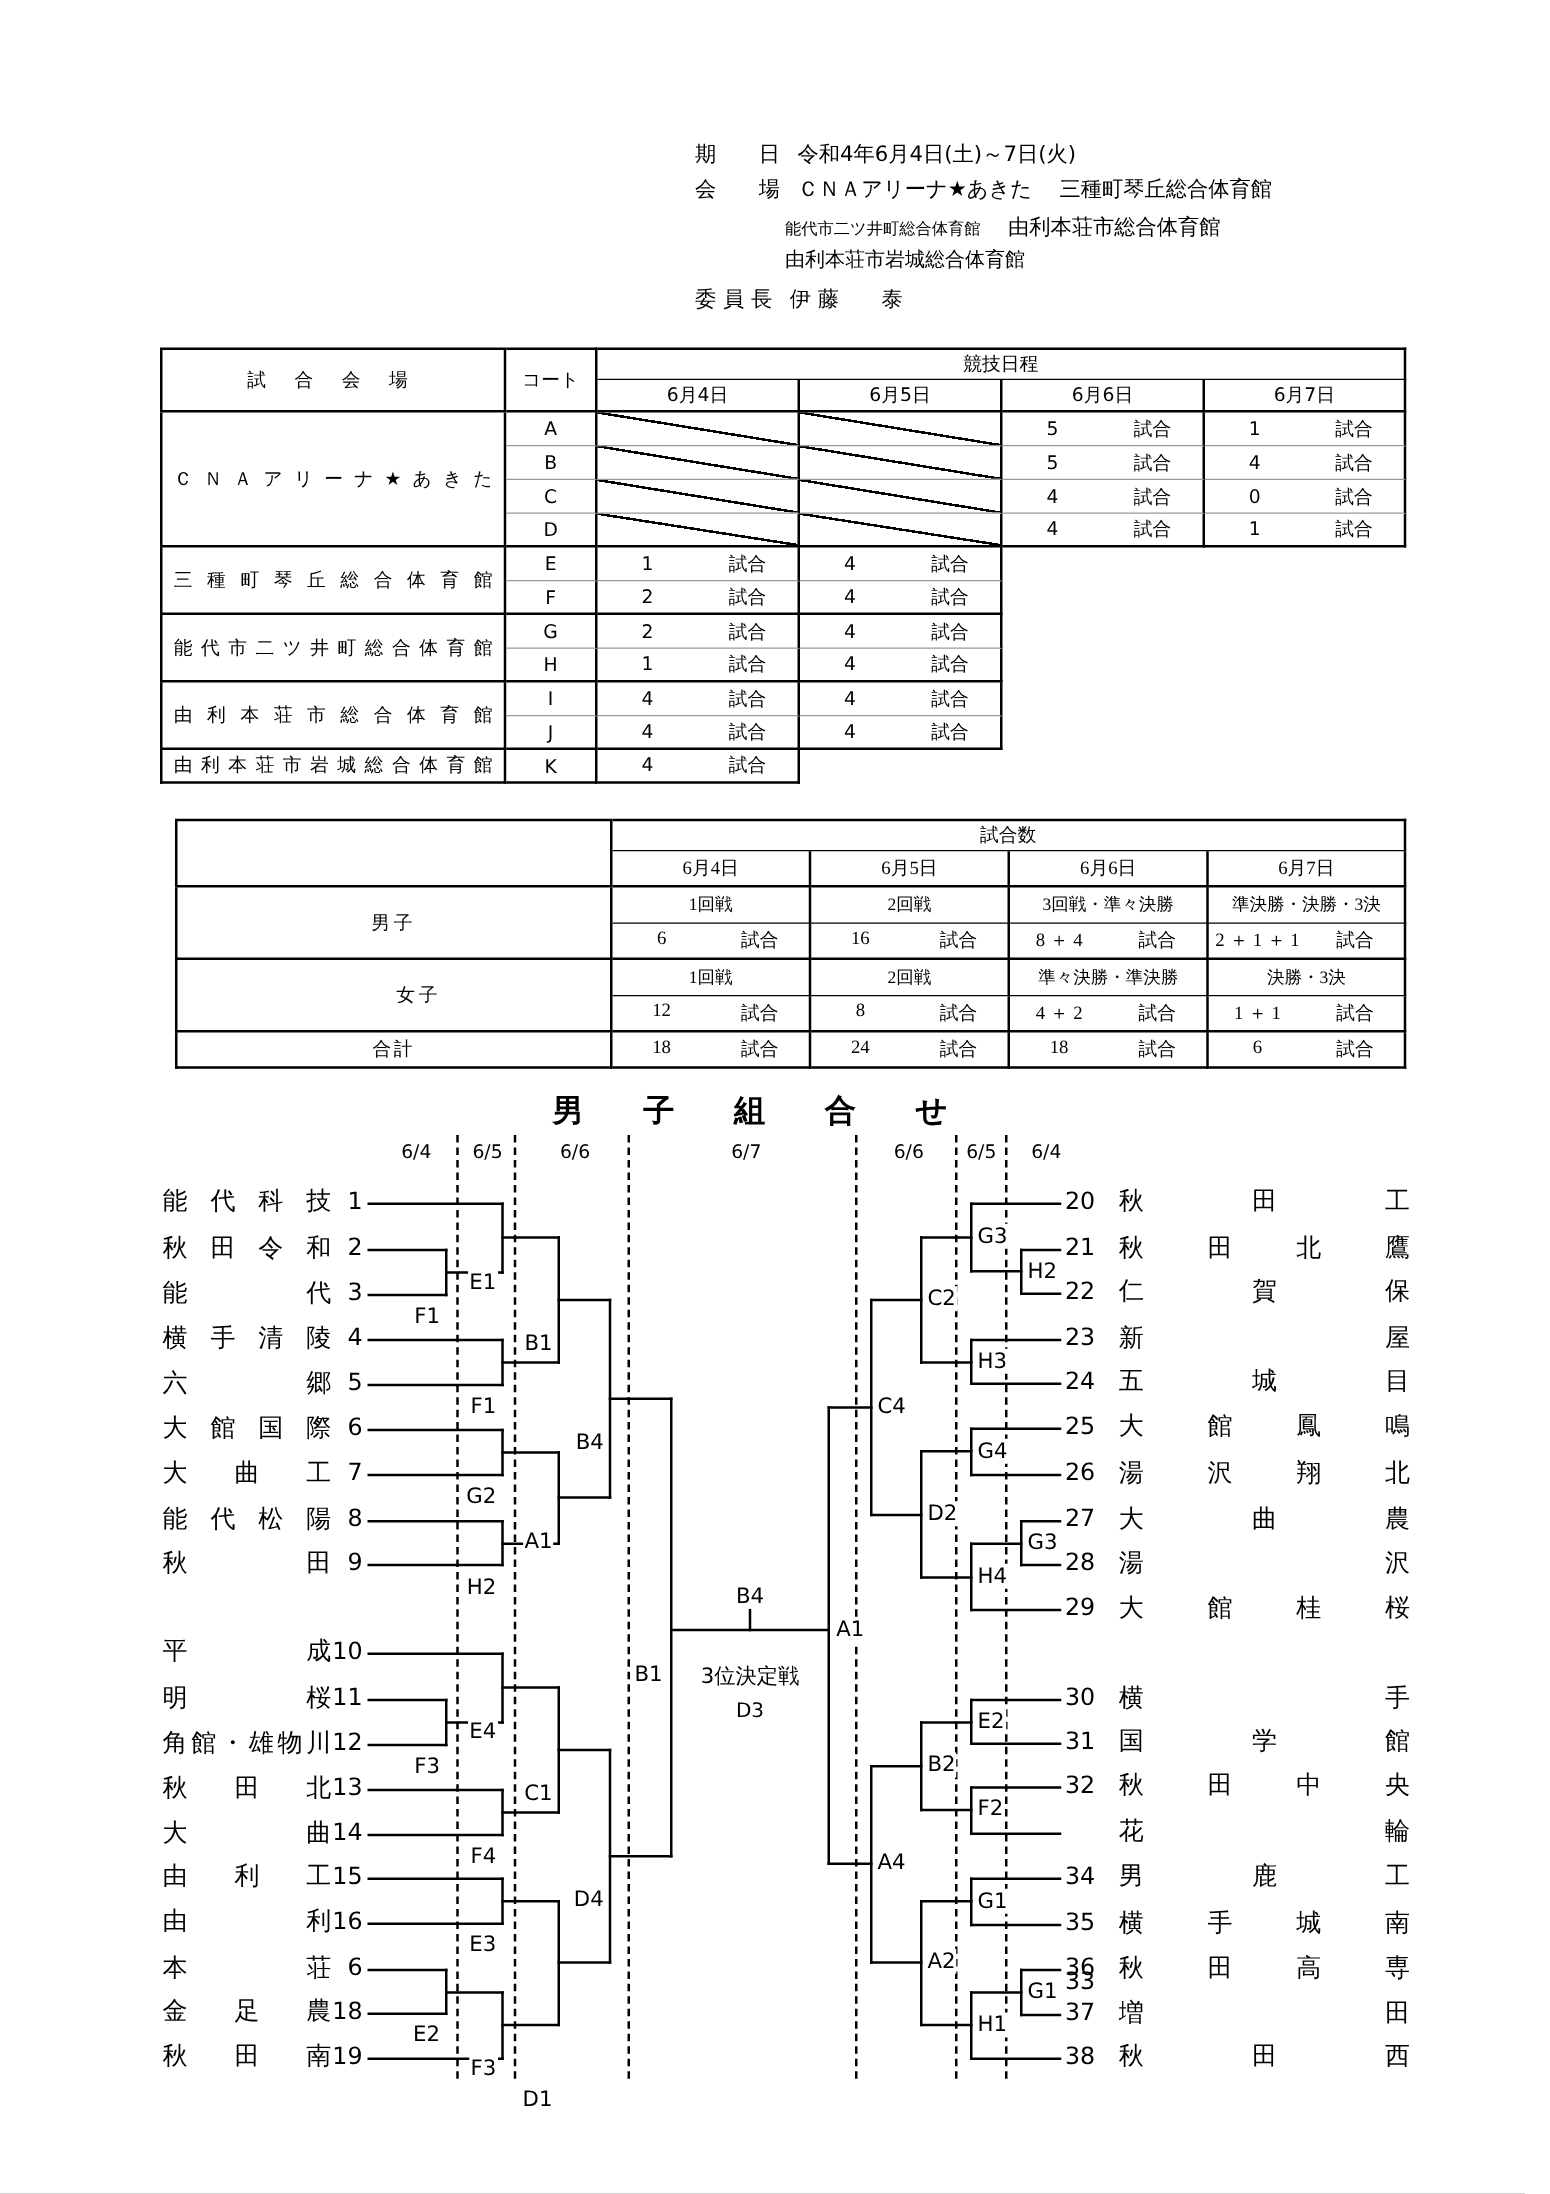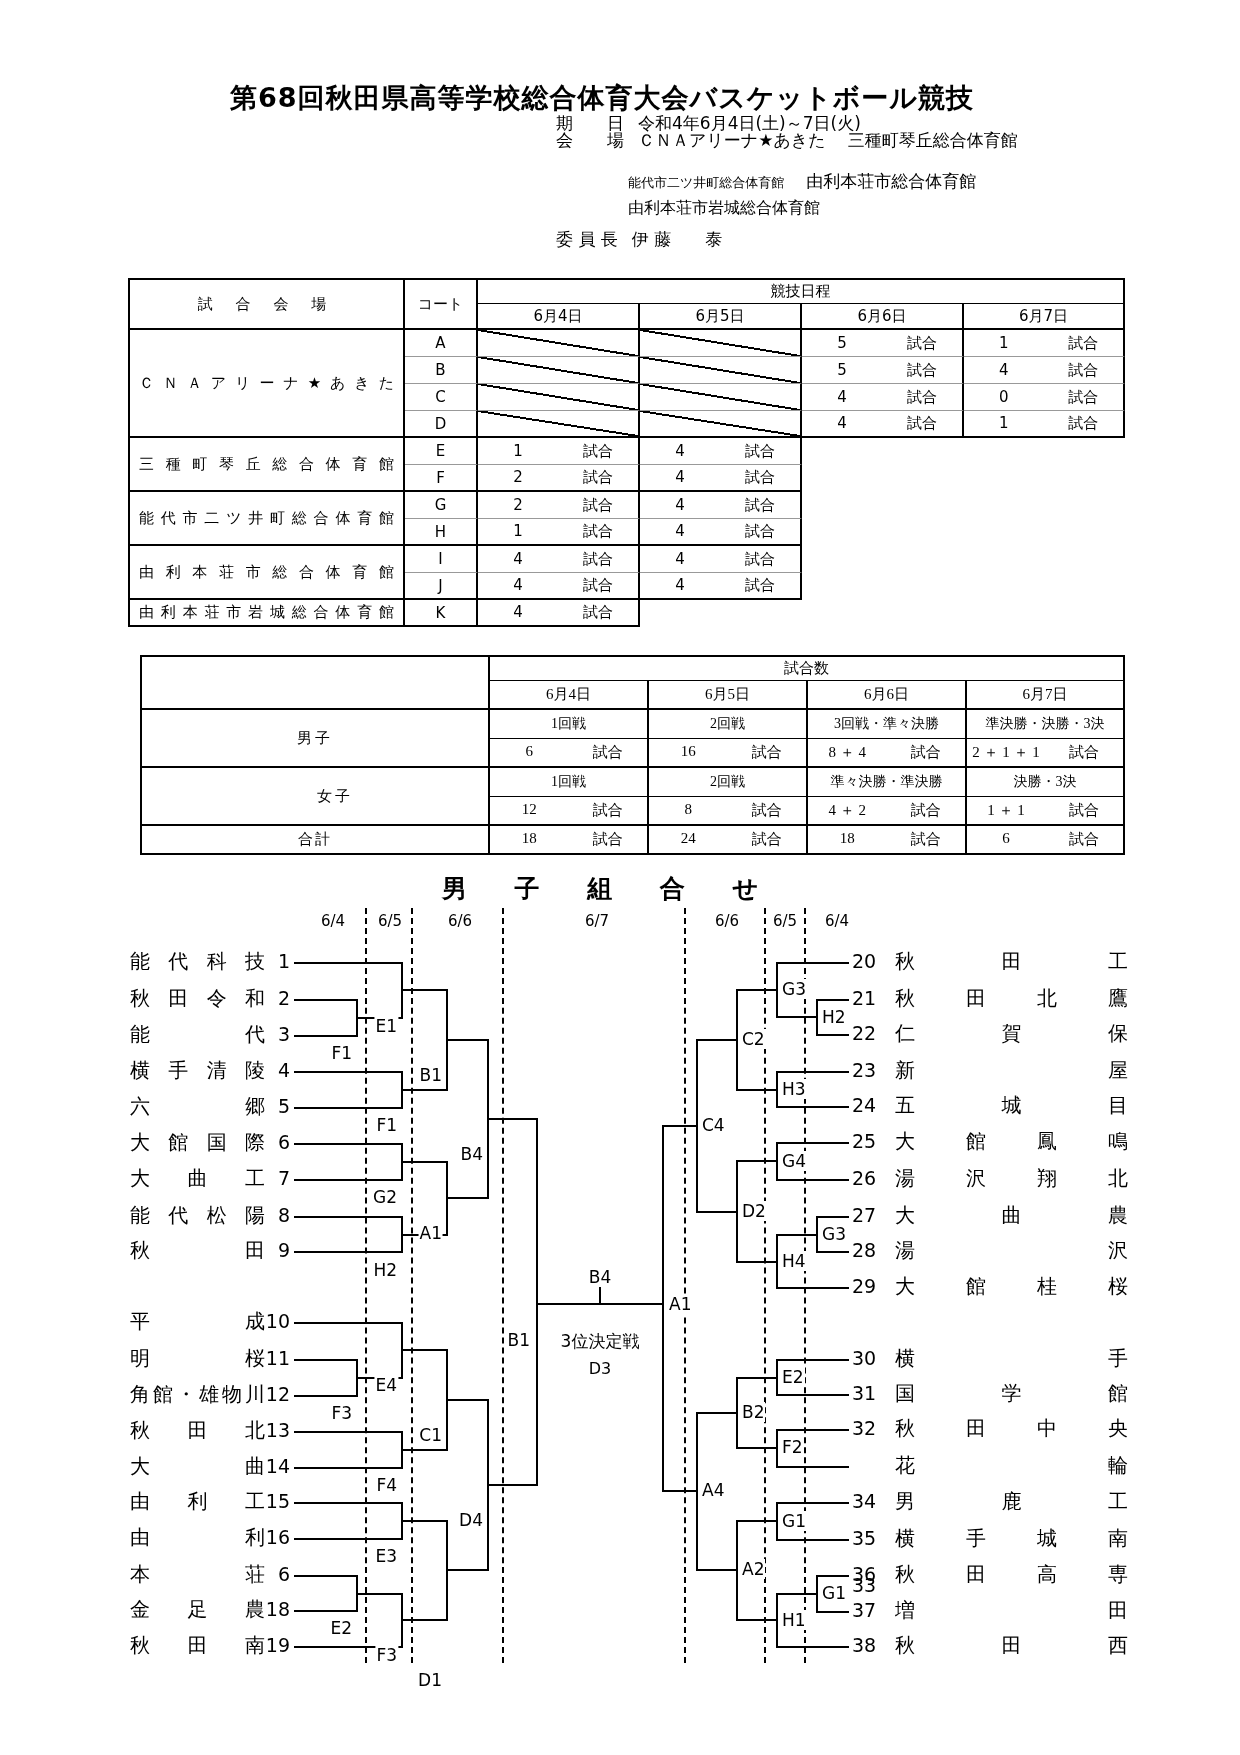--- a/index.html
+++ b/index.html
@@ -44,26 +44,25 @@
   .mlabel{font-size:17px;white-space:nowrap;background:#fff;padding:0 1px;}
   .mlabel.anchL{transform:translate(-100%,-50%);margin-top:36px;}
   .mlabel.anchR{transform:translateY(-50%);}
   .center-label{transform:translate(-50%,-50%);white-space:nowrap;background:#fff;}
 </style>
 </head>
 <body>
 
 <div id="page">
 
-  <div id="doc-title" class="abs">第68回秋田県高等学校総合体育大会バスケットボール競技</div>
 
   <div class="abs inforow" style="left:556px;top:112px;">
     <span class="ilabel">期　　日</span><span class="ival">令和4年6月4日(土)～7日(火)</span>
   </div>
-  <div class="abs inforow" style="left:556px;top:129px;">
+  <div class="abs inforow" style="left:556px;top:140px;">
     <span class="ilabel">会　　場</span><span class="ival">ＣＮＡアリーナ★あきた</span><span class="gap">三種町琴丘総合体育館</span>
   </div>
   <div class="abs inforow" style="left:628px;top:170px;">
     <span class="small">能代市二ツ井町総合体育館</span><span class="gap">由利本荘市総合体育館</span>
   </div>
   <div class="abs inforow" style="left:628px;top:198px;font-size:16px;">
     <span>由利本荘市岩城総合体育館</span>
   </div>
   <div class="abs inforow" style="left:556px;top:228px;">
     <span class="ilabel">委 員 長</span><span class="ival">伊 藤　　泰</span>

